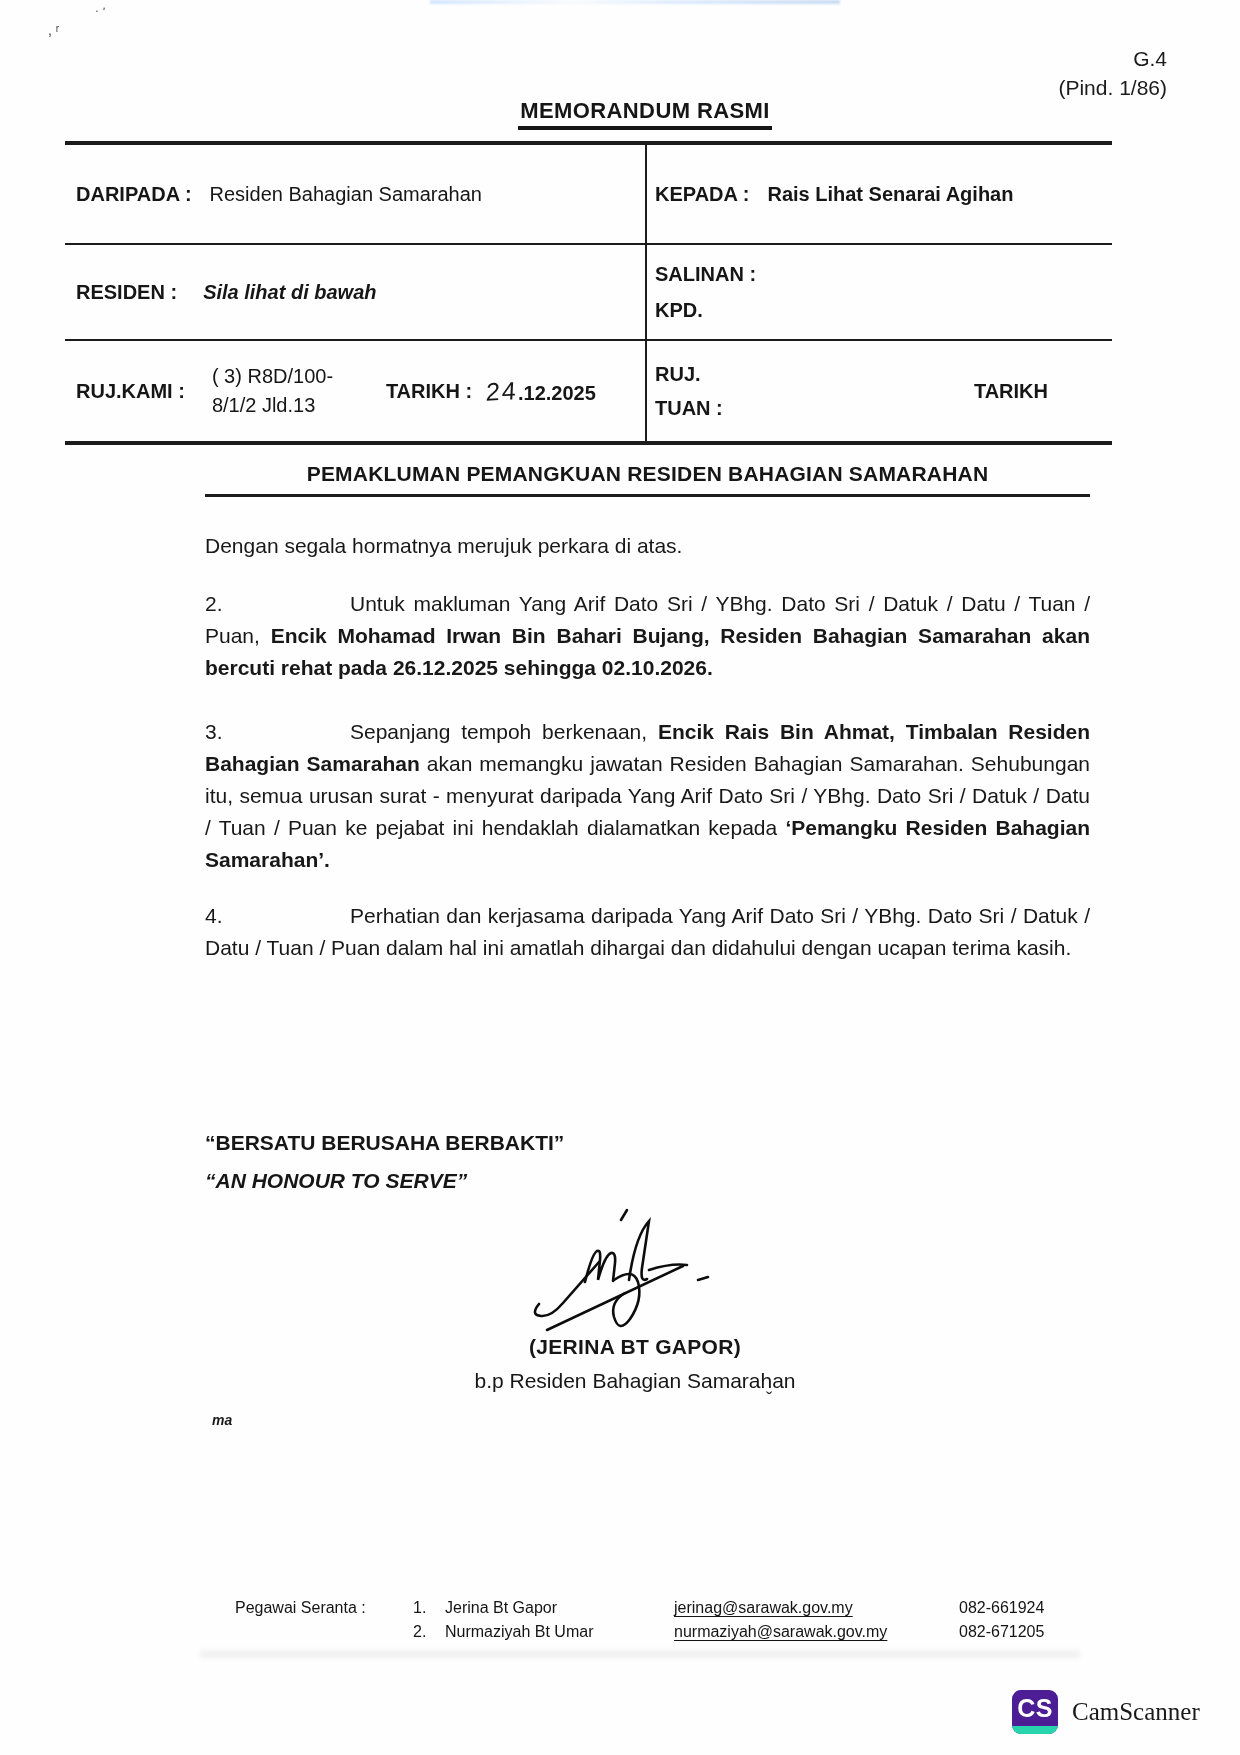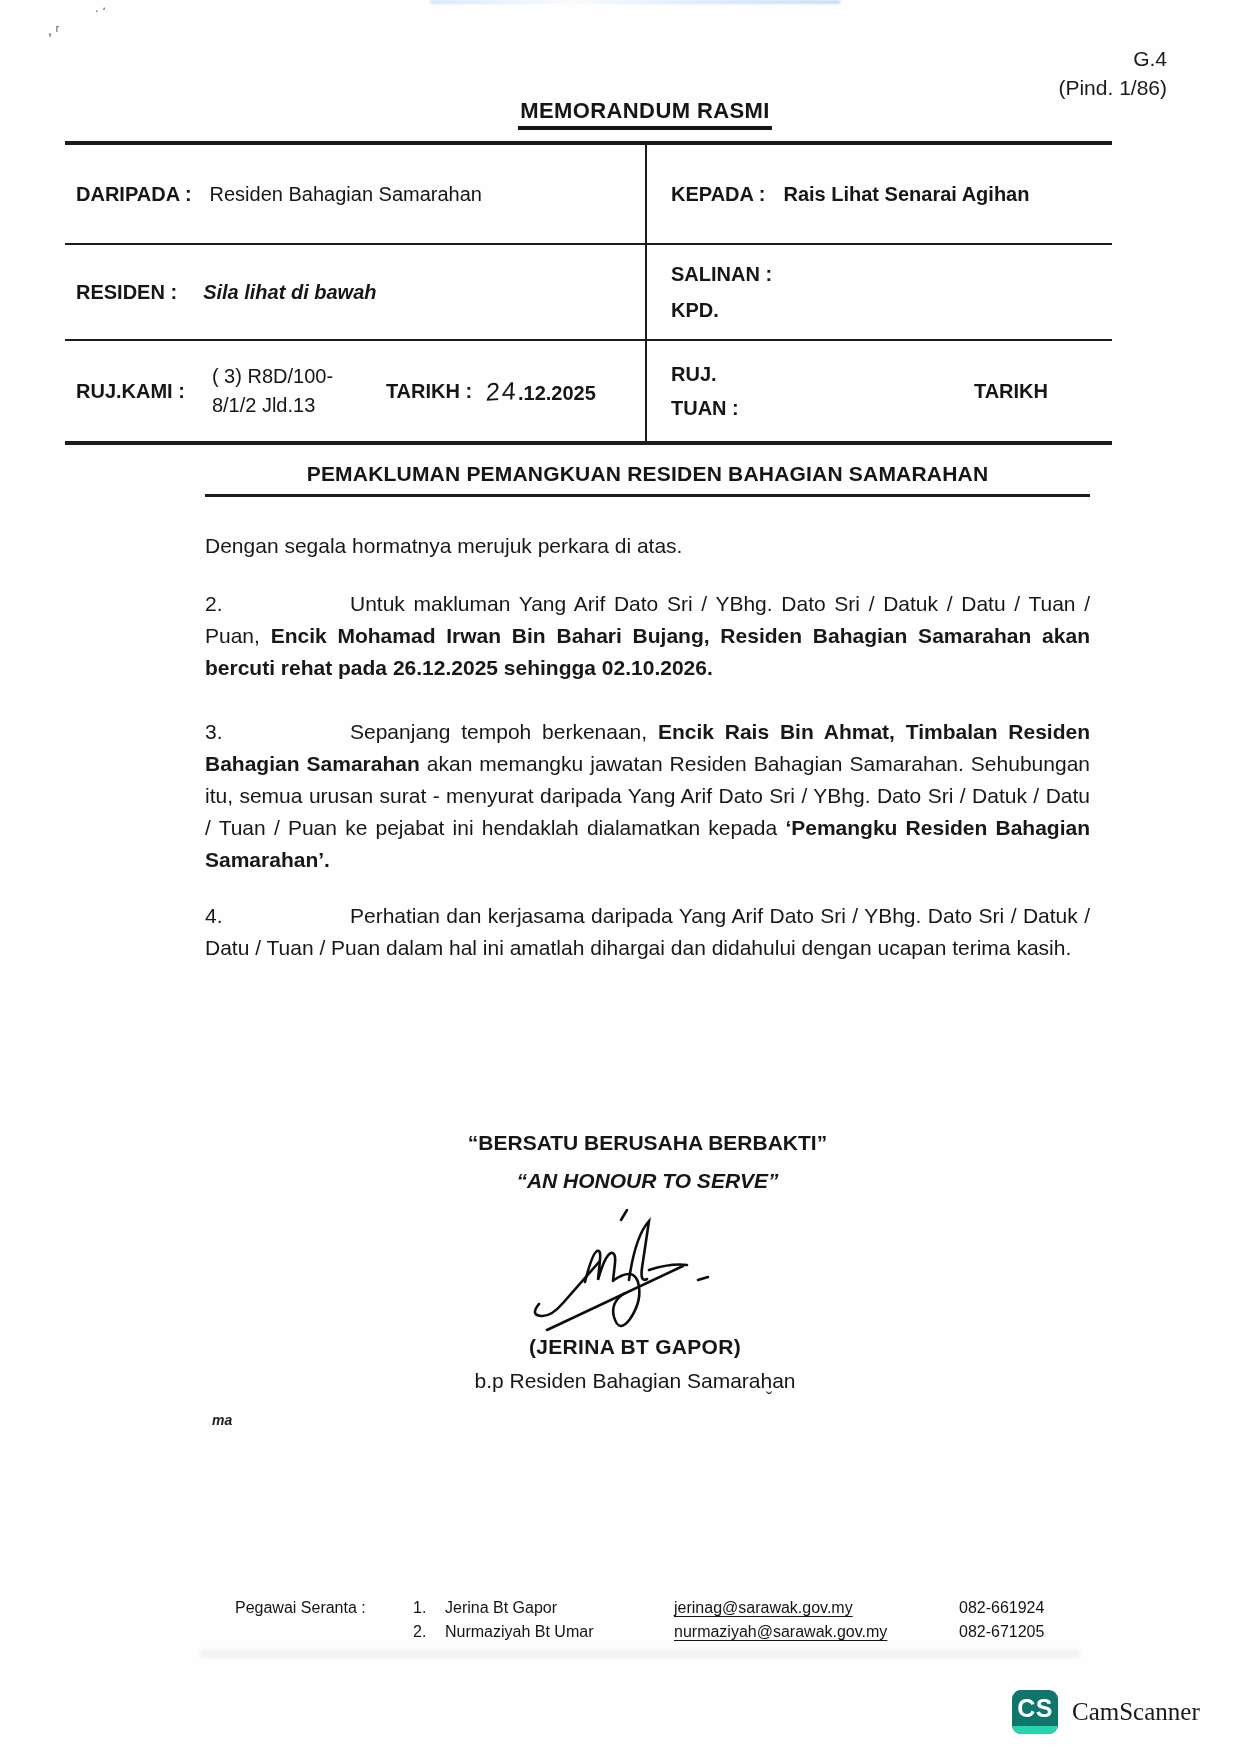--- a/index.html
+++ b/index.html
@@ -12,21 +12,21 @@
   .form-code{position:absolute;top:44px;right:73px;text-align:right;font-size:21px;line-height:29px;color:#1b1b1b;}
   .doc-title{position:absolute;top:98px;left:0;width:1290px;text-align:center;font-size:22px;font-weight:bold;letter-spacing:.4px;}
   .doc-title span{border-bottom:4px solid #161616;padding:0 2px 3px 2px;}
   
   .hdr-table{
     position:absolute;left:65px;top:141px;width:1047px;
     display:grid;grid-template-columns:580px 467px;grid-template-rows:100px 96px 100px;
     border-top:4px solid #1c1c1c;border-bottom:4px solid #1c1c1c;font-size:20px;
   }
   .cell{display:flex;align-items:center;padding-left:11px;border-bottom:2px solid #1c1c1c;}
-  .cell.rcol{border-left:2px solid #1c1c1c;padding-left:24px;}
+  .cell.rcol{border-left:2px solid #1c1c1c;padding-left:8px;}
   .cell.last{border-bottom:none;}
   .lbl{font-weight:bold;white-space:nowrap;}
   .val{margin-left:18px;white-space:nowrap;}
   .val.bold{font-weight:bold;}
   .val.bi{font-weight:bold;font-style:italic;margin-left:26px;}
   .stack{display:flex;flex-direction:column;justify-content:center;line-height:36px;font-weight:bold;}
   .ref-block{margin-left:27px;width:140px;line-height:29px;font-size:20px;}
   .tarikh-lbl{font-weight:bold;margin-left:34px;white-space:nowrap;}
   .date-val{margin-left:14px;white-space:nowrap;}
   .date-day{display:inline-block;font-size:25px;transform:rotate(-3deg) skewX(-6deg);font-weight:400;letter-spacing:2px;}
@@ -35,35 +35,35 @@
   .r3r .stack{line-height:34px;}
   
   .subject{
     position:absolute;left:205px;top:462px;width:885px;text-align:center;
     font-size:21px;font-weight:bold;padding-bottom:8px;border-bottom:3px solid #1c1c1c;letter-spacing:.2px;
   }
   .bodyblock{position:absolute;left:205px;width:885px;font-size:21px;line-height:32px;text-align:justify;color:#181818;}
   .para-num{display:inline-block;width:145px;}
   .b{font-weight:bold;}
   
-  .motto{position:absolute;left:205px;top:1124px;width:885px;text-align:center;font-size:21px;font-weight:bold;line-height:38px;}
+  .motto{position:absolute;left:205px;top:1124px;width:885px;font-size:21px;font-weight:bold;line-height:38px;}
   .motto .en{font-style:italic;}
   
   .sig-svg{position:absolute;left:525px;top:1206px;}
   .sig-block{position:absolute;left:205px;top:1330px;width:860px;text-align:center;font-size:21px;line-height:34px;}
   .sig-name{font-weight:bold;letter-spacing:.3px;}
   .caret-mark{position:absolute;left:766px;top:1388px;font-size:19px;color:#222;}
   .ma-note{position:absolute;left:212px;top:1412px;font-size:14px;font-style:italic;font-weight:bold;color:#1c1c1c;}
   
   .footer{position:absolute;left:235px;top:1596px;font-size:16px;color:#141414;}
   .frow{display:grid;grid-template-columns:178px 32px 229px 285px auto;line-height:24px;}
   .femail{text-decoration:underline;text-underline-offset:3px;}
   
   .cs-wrap{position:absolute;left:1012px;top:1690px;display:flex;align-items:center;}
-  .cs-badge{position:relative;width:46px;height:44px;background:#0f766e;border-radius:9px;overflow:hidden;
+  .cs-badge{position:relative;width:46px;height:44px;background:#4c1d95;border-radius:9px;overflow:hidden;
     display:flex;align-items:center;justify-content:center;}
   .cs-badge .cs-initials{color:#ffffff;font-weight:bold;font-size:25px;letter-spacing:.5px;margin-bottom:7px;}
   .cs-accent{position:absolute;left:0;right:0;bottom:0;height:8px;background:#27d4ad;}
   .cs-name{font-family:"Liberation Serif",serif;font-size:25px;color:#191919;margin-left:14px;}
   
   .speck{position:absolute;color:#3a3a3a;}
   .speck.s1{left:95px;top:4px;font-size:12px;transform:rotate(12deg);}
   .speck.s2{left:48px;top:22px;font-size:14px;}
   .smudge-top{position:absolute;left:430px;top:0;width:410px;height:4px;
     background:linear-gradient(90deg,rgba(130,185,255,.35),rgba(130,185,255,.05) 35%,rgba(130,185,255,.28) 62%,rgba(80,140,220,.3));

